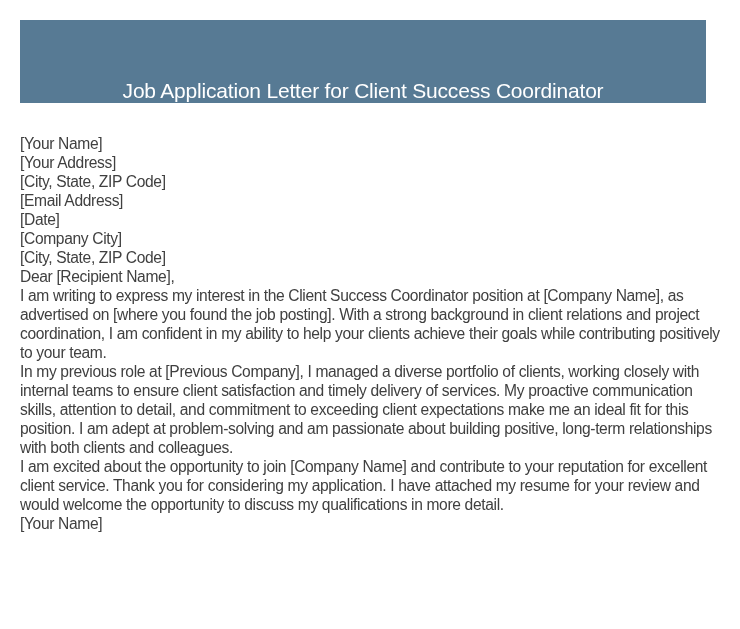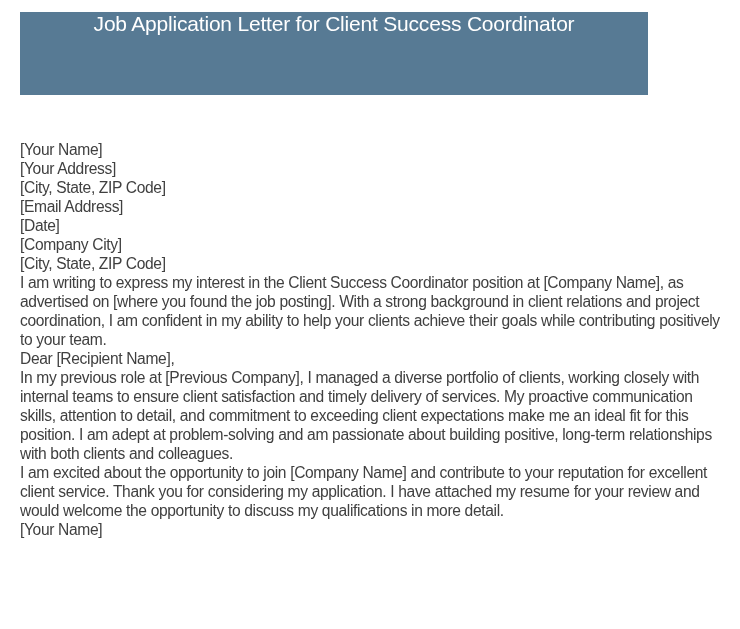--- a/index.html
+++ b/index.html
@@ -1,43 +1,43 @@
 <!DOCTYPE html>
 <html><head>
 <meta charset="utf-8">
 <style>
   html, body { margin: 0; padding: 0; background: #ffffff; }
   body { width: 740px; height: 629px; position: relative; overflow: hidden; }
   .header {
-    position: absolute; left: 20px; top: 12px; width: 628px; height: 83px;
+    position: absolute; left: 20px; top: 20px; width: 686px; height: 83px;
     background: #577a94; color: #ffffff;
-    display: flex; align-items: flex-start; justify-content: center;
+    display: flex; align-items: flex-end; justify-content: center;
     font-family: "Liberation Sans", sans-serif; font-size: 21px;
     letter-spacing: -0.2px;
   }
   .letter {
-    position: absolute; left: 20px; top: 140px; width: 706px;
+    position: absolute; left: 20px; top: 134px; width: 706px;
     font-family: "Liberation Sans", sans-serif; font-size: 15.6px;
     line-height: 19px; color: #404040; letter-spacing: -0.35px;
   }
   .letter div { margin: 0; }
 </style>
 </head>
 <body>
 
 <div class="header">
   <span>Job Application Letter for Client Success Coordinator</span>
 </div>
 
 <div class="letter">
   <div>[Your Name]</div>
   <div>[Your Address]</div>
   <div>[City, State, ZIP Code]</div>
   <div>[Email Address]</div>
   <div>[Date]</div>
   <div>[Company City]</div>
   <div>[City, State, ZIP Code]</div>
+  <div>Dear [Recipient Name],</div>
   <div>I am writing to express my interest in the Client Success Coordinator position at [Company Name], as advertised on [where you found the job posting]. With a strong background in client relations and project coordination, I am confident in my ability to help your clients achieve their goals while contributing positively to your team.</div>
-  <div>Dear [Recipient Name],</div>
   <div>In my previous role at [Previous Company], I managed a diverse portfolio of clients, working closely with internal teams to ensure client satisfaction and timely delivery of services. My proactive communication skills, attention to detail, and commitment to exceeding client expectations make me an ideal fit for this position. I am adept at problem-solving and am passionate about building positive, long-term relationships with both clients and colleagues.</div>
   <div>I am excited about the opportunity to join [Company Name] and contribute to your reputation for excellent client service. Thank you for considering my application. I have attached my resume for your review and would welcome the opportunity to discuss my qualifications in more detail.</div>
   <div>[Your Name]</div>
 </div>
 
 </body></html>

